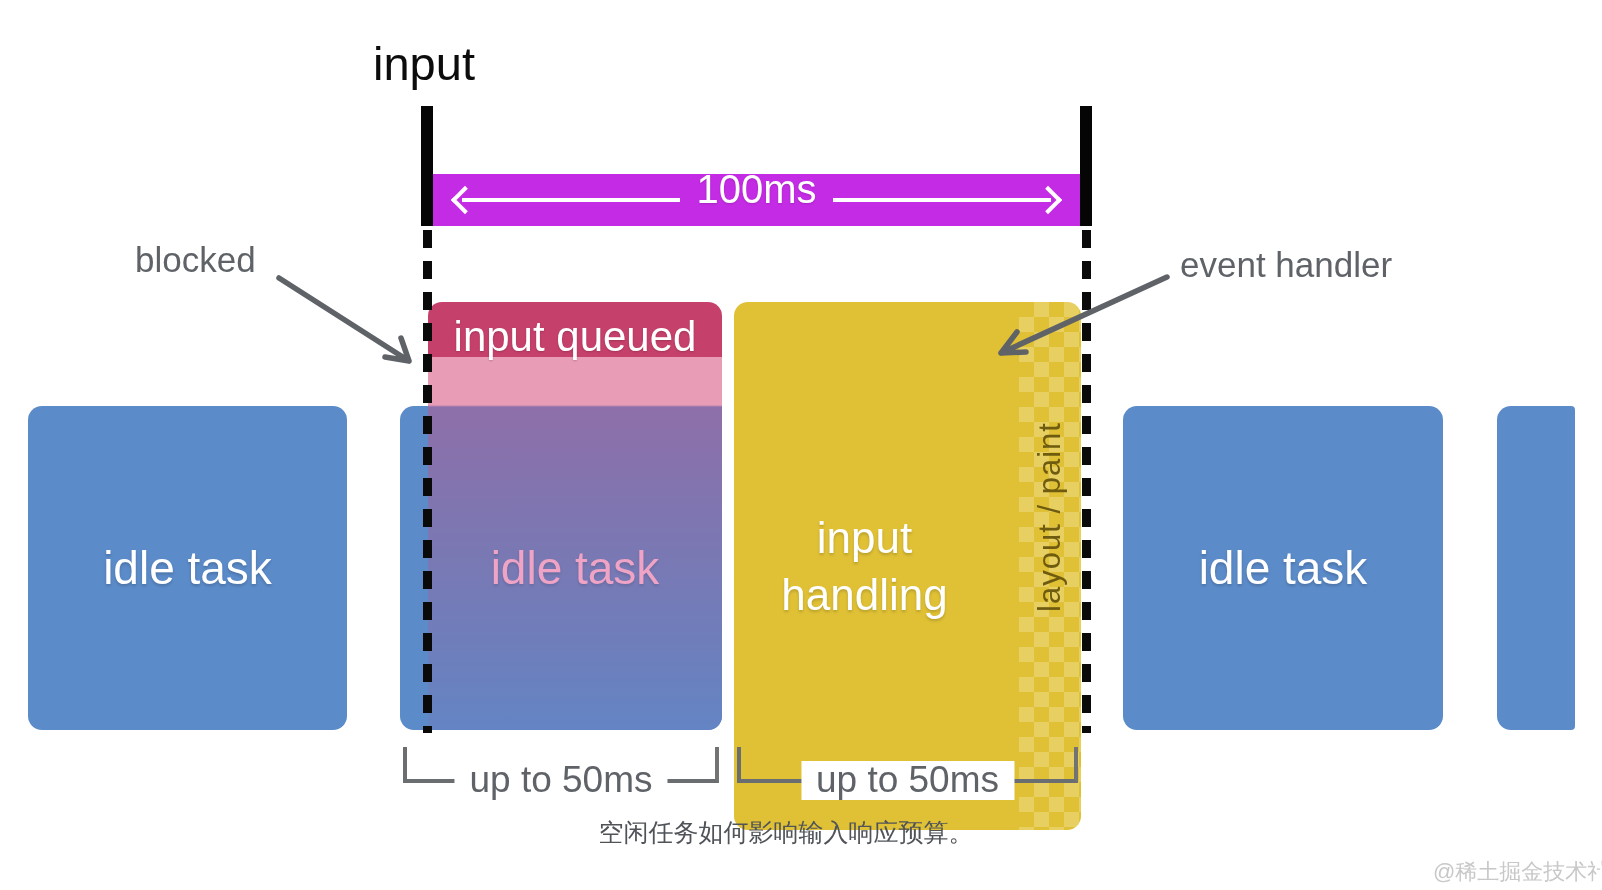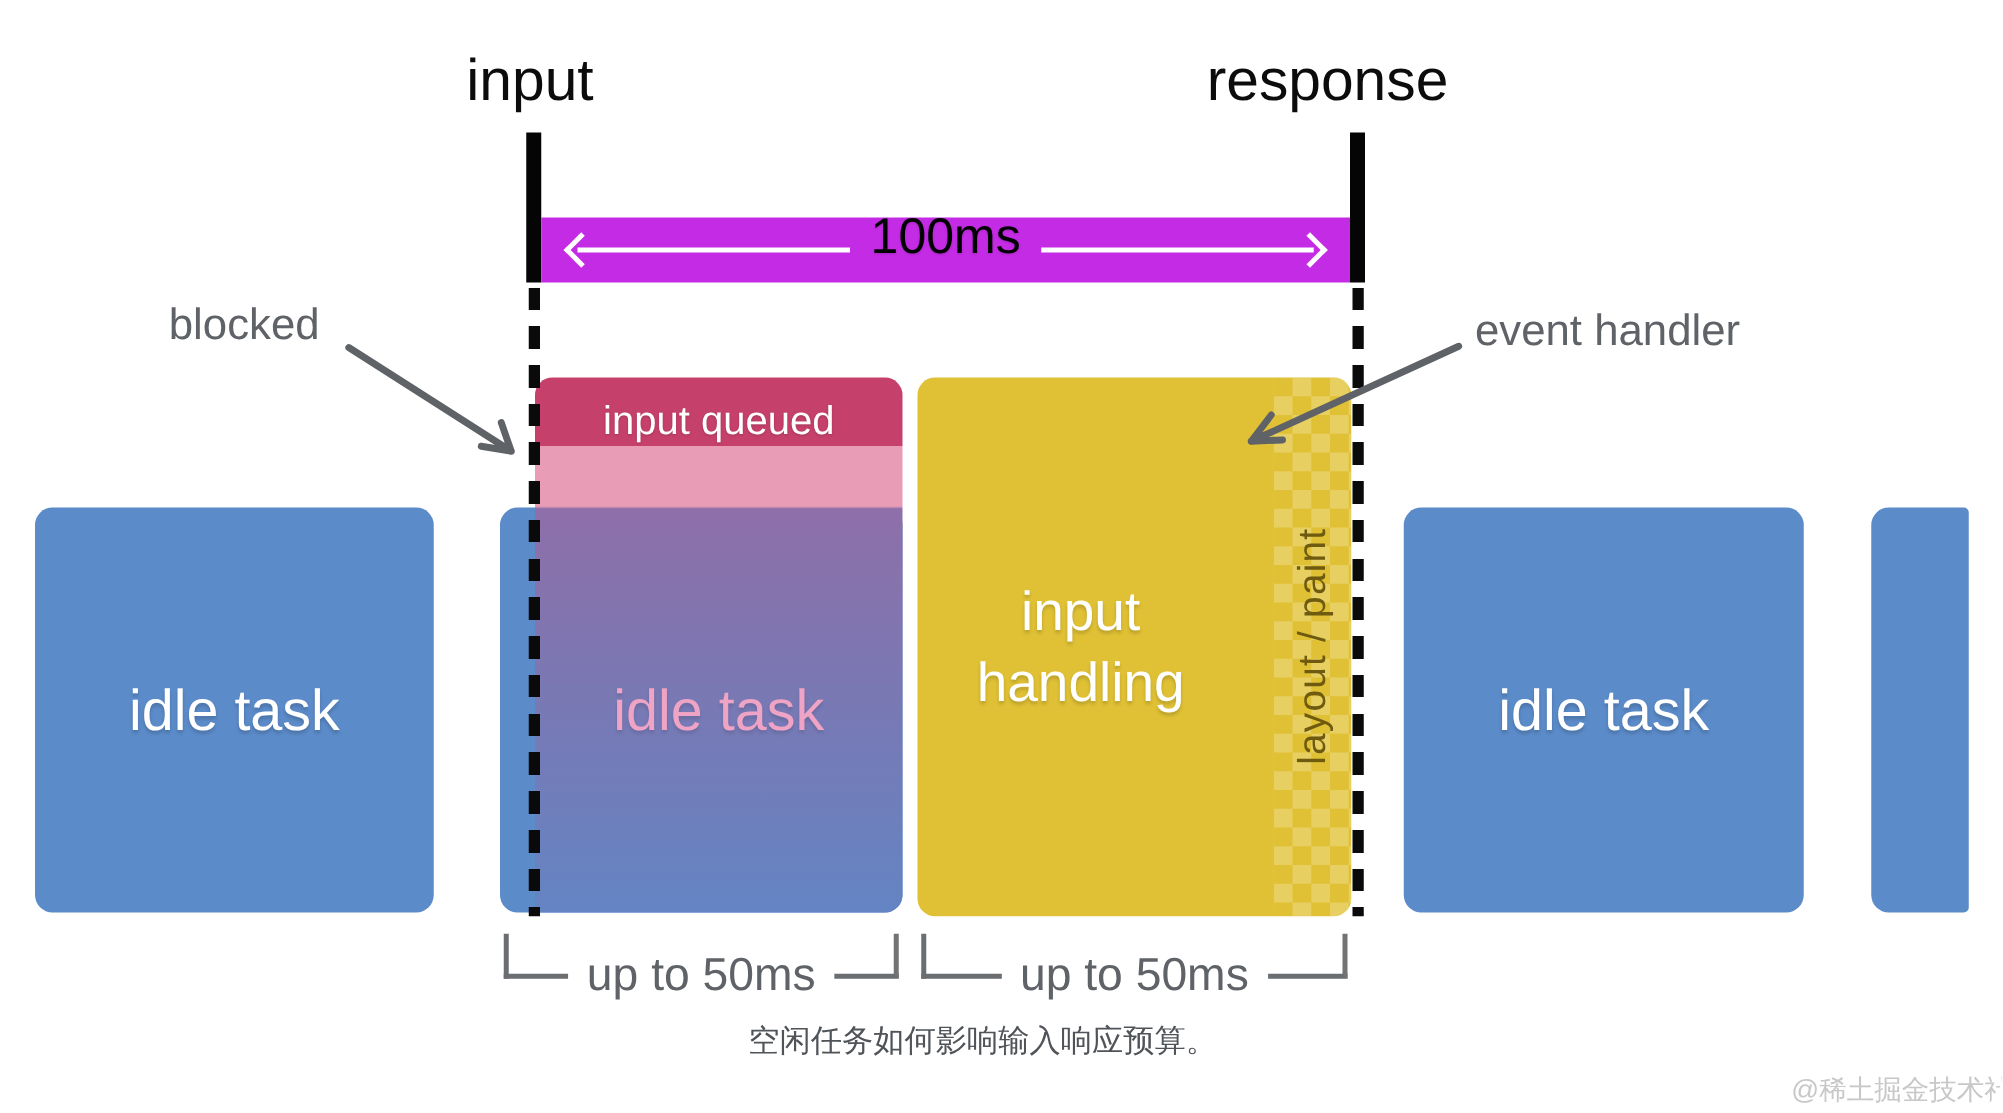--- a/index.html
+++ b/index.html
@@ -25,21 +25,21 @@
   
   .budget-bar{
     position:absolute;left:433px;top:174px;width:647px;height:52px;
     background:#c42be4;display:flex;align-items:center;padding:0 22px;box-sizing:border-box;
   }
   .arrow-line{flex:1;height:4px;background:#ffffff;}
   .chev{width:16px;height:16px;border-left:4px solid #fff;border-bottom:4px solid #fff;flex:0 0 auto;}
   .chev-left{transform:rotate(45deg);margin-right:-13px;}
   .chev-right{transform:rotate(225deg);margin-left:-13px;}
   .budget-text{
-    margin:0 16px 21px 16px;color:#000000;font-size:40px;white-space:nowrap;
+    margin:0 16px 21px 16px;color:#ffffff;font-size:40px;white-space:nowrap;
     text-shadow:0 1px 2px rgba(0,0,0,0.15);
   }
 
   
   .dashline{
     position:absolute;top:230px;width:9px;height:503px;
     background:repeating-linear-gradient(180deg,#0a0a0a 0 18px,transparent 18px 31px);
   }
   .dash-left{left:423px;}
   .dash-right{left:1082px;}
@@ -63,30 +63,30 @@
     border-radius:14px 14px 14px 0;
     background:linear-gradient(180deg,
       #c5406b 0px,#c5406b 55px,
       #e89cb6 55px,#e89cb6 103px,
       #8e6fa9 105px,
       #7a78b3 58%,
       #6484c3 100%);
   }
   .queued-head{
     height:69px;display:flex;align-items:center;justify-content:center;
-    color:#ffffff;font-size:32px;text-shadow:0 1px 2px rgba(0,0,0,0.18);white-space:nowrap;
+    color:#ffffff;font-size:42px;text-shadow:0 1px 2px rgba(0,0,0,0.18);white-space:nowrap;
   }
   .idle-mid-text{
     position:absolute;left:0;right:0;top:239px;text-align:center;
     color:#efa3c5;font-size:46px;text-shadow:0 2px 3px rgba(0,0,0,0.12);white-space:nowrap;
   }
 
   
   .block-yellow{
-    position:absolute;left:734px;top:302px;width:347px;height:431px;
+    position:absolute;left:734px;top:302px;width:347px;height:528px;
     background:#e0c135;border-radius:14px;overflow:hidden;
   }
   .checker{
     position:absolute;top:0;bottom:0;right:0;width:62px;
     background-image:conic-gradient(rgba(255,255,255,0.22) 0 25%,transparent 0 50%,rgba(255,255,255,0.22) 0 75%,transparent 0);
     background-size:30px 30px;
   }
   .ih-text{
     position:absolute;left:0;right:86px;top:50%;transform:translateY(-50%);
     text-align:center;color:#ffffff;font-size:44px;line-height:57px;
@@ -124,21 +124,20 @@
     position:absolute;left:1433px;top:857px;
     color:#c8c8c8;font-size:22px;white-space:nowrap;
   }
 </style>
 </head>
 <body>
 
 <div class="canvas">
 
   <div class="top-label" id="input-label">input</div>
-  <div class="top-label" id="response-label">response</div>
   <div class="tick tick-left"></div>
   <div class="tick tick-right"></div>
 
   <div class="budget-bar">
     <div class="chev chev-left"></div>
     <div class="arrow-line"></div>
     <div class="budget-text">100ms</div>
     <div class="arrow-line"></div>
     <div class="chev chev-right"></div>
   </div>

